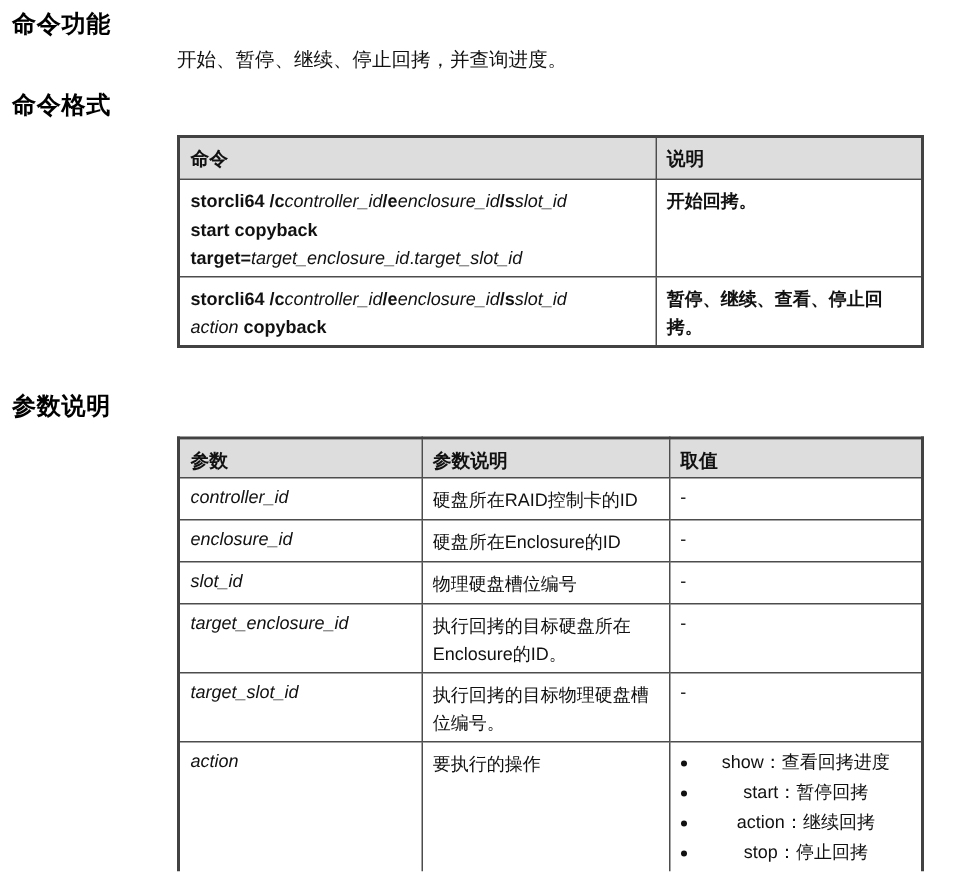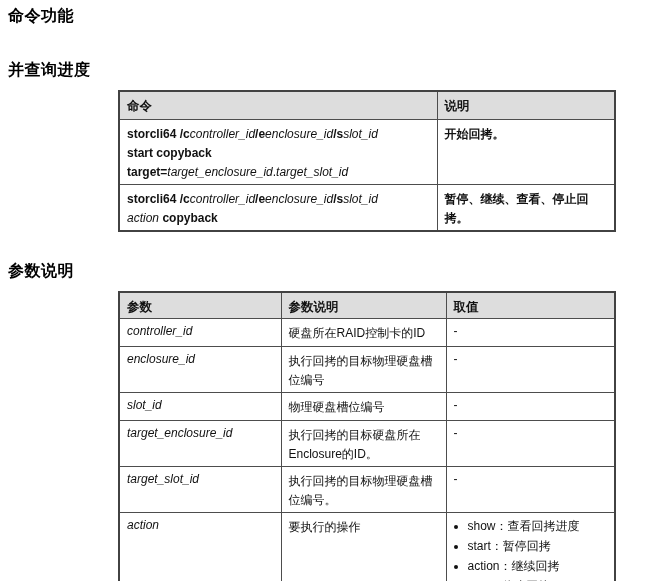--- a/index.html
+++ b/index.html
@@ -49,31 +49,33 @@
   .desc-cell{line-height:19px;padding-right:18px;font-weight:bold;}
   .pdesc-cell{line-height:19px;padding-right:20px;}
   .param-cell{font-style:italic;}
   ul.value-list{
     margin:0;padding:0 0 0 14px;
     list-style:disc outside;
   }
   ul.value-list li{
     line-height:14px;
     margin:1px 0 6px 0;
+    text-align:center;
   }
 </style>
 </head>
 <body>
 
 <div id="page">
 
   <h2 class="sec-heading" id="heading-func">命令功能</h2>
 
+  <p class="intro-text">开始、暂停、继续、停止回拷，并查询进度。</p>
 
-  <h2 class="sec-heading" id="heading-format">并查询进度</h2>
+  <h2 class="sec-heading" id="heading-format">命令格式</h2>
 
   <table class="doc-table" id="command-table">
     <colgroup>
         <col style="width:318px">
         <col style="width:178px">
       </colgroup>
     <thead>
       <tr style="height:28px">
         <th>命令</th>
         <th>说明</th>
@@ -107,21 +109,21 @@
       </tr>
     </thead>
     <tbody>
       <tr style="height:28px">
         <td class="param-cell">controller_id</td>
         <td class="pdesc-cell">硬盘所在RAID控制卡的ID</td>
         <td>-</td>
       </tr>
       <tr style="height:28px">
         <td class="param-cell">enclosure_id</td>
-        <td class="pdesc-cell">执行回拷的目标物理硬盘槽位编号</td>
+        <td class="pdesc-cell">硬盘所在Enclosure的ID</td>
         <td>-</td>
       </tr>
       <tr style="height:28px">
         <td class="param-cell">slot_id</td>
         <td class="pdesc-cell">物理硬盘槽位编号</td>
         <td>-</td>
       </tr>
       <tr style="height:45px">
         <td class="param-cell">target_enclosure_id</td>
         <td class="pdesc-cell">执行回拷的目标硬盘所在Enclosure的ID。</td>

